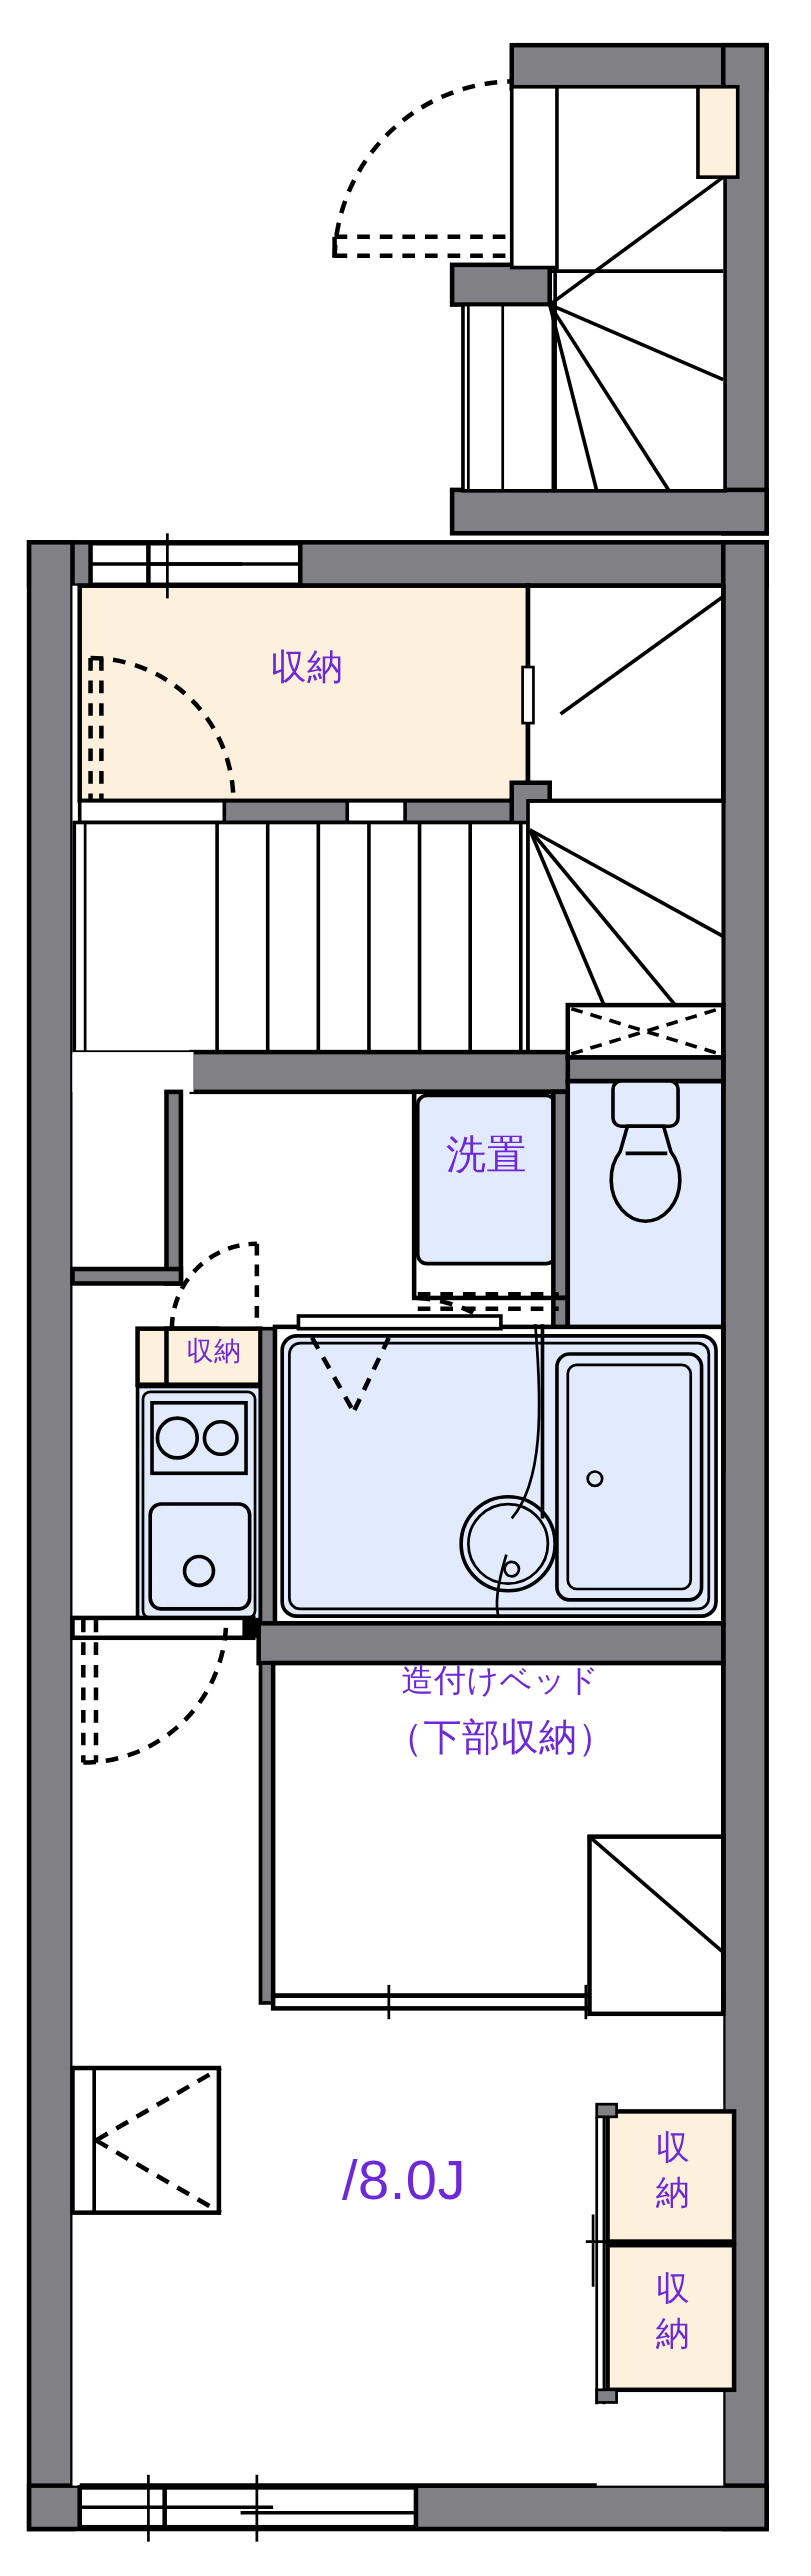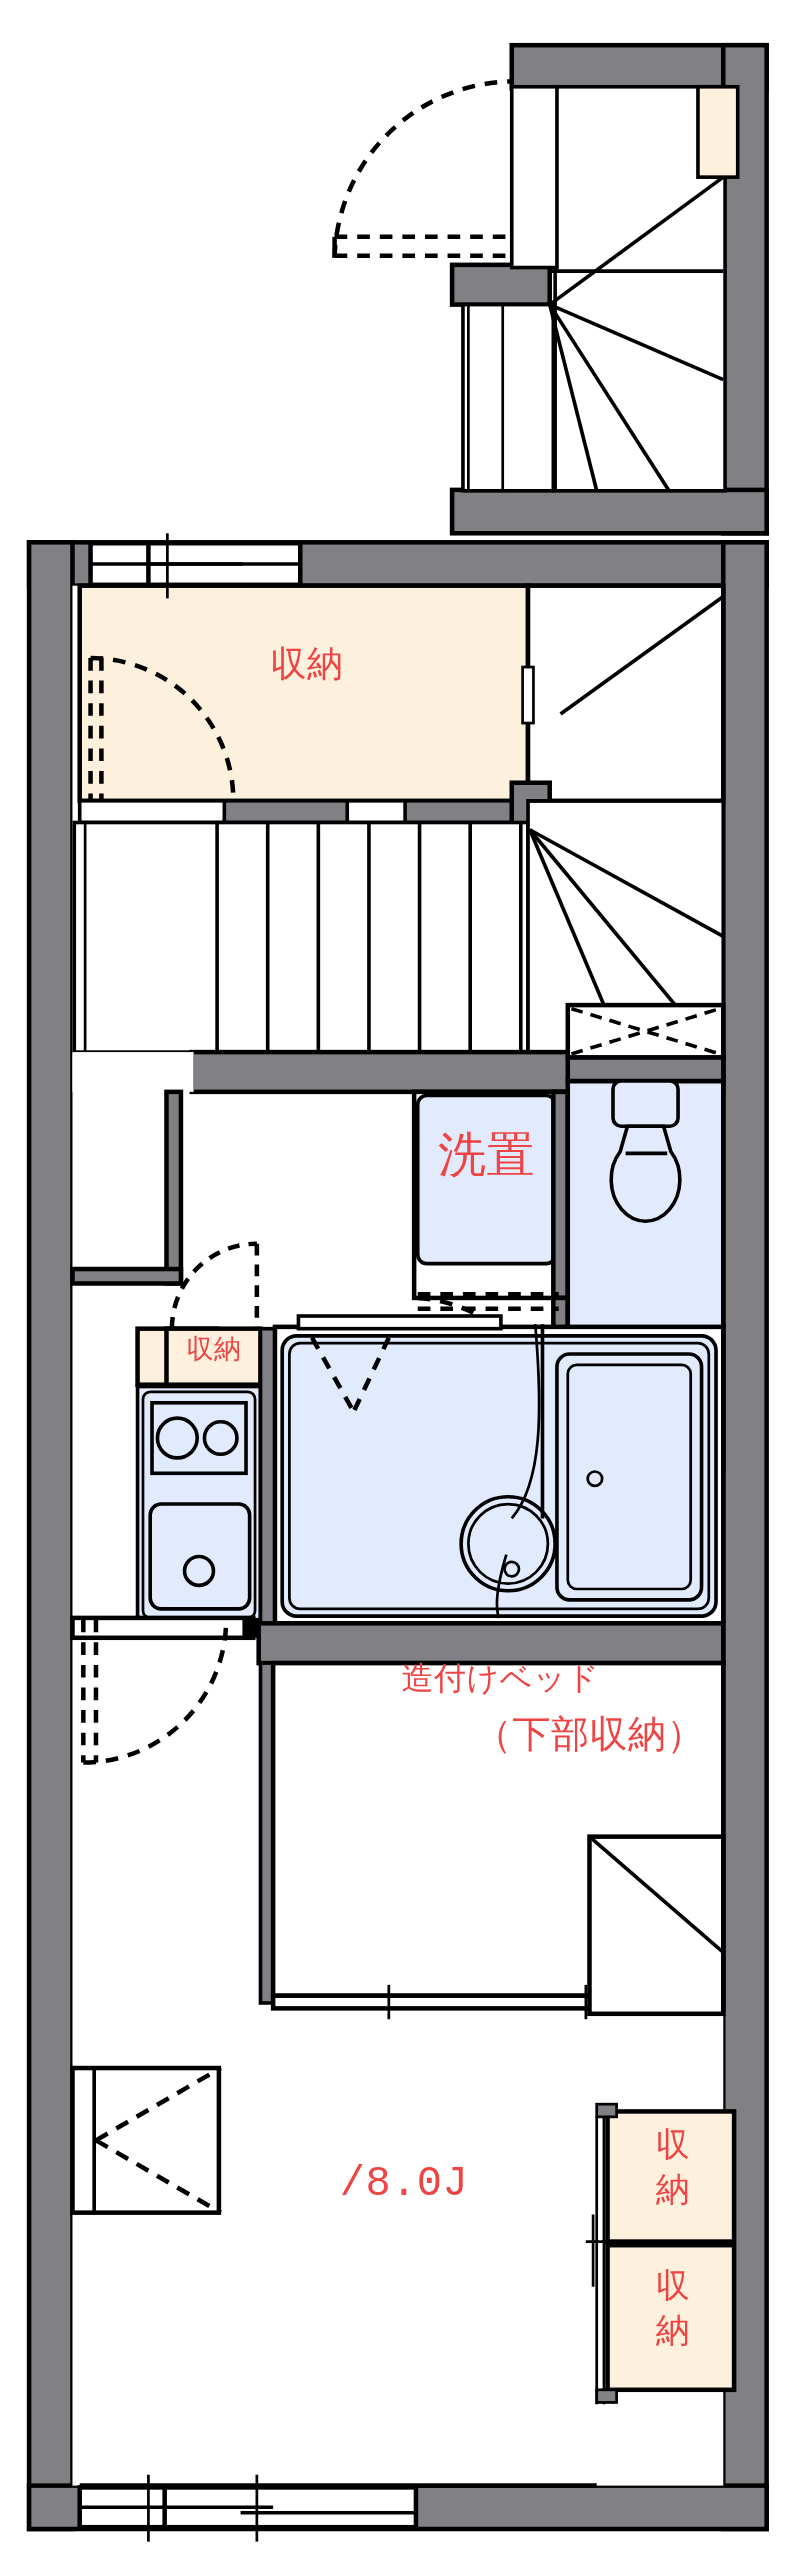--- a/index.html
+++ b/index.html
@@ -1,19 +1,19 @@
 <!DOCTYPE html>
 <html style="font-size:14.5px"><head>
 <meta charset="utf-8">
 <style>
   html,body{margin:0;padding:0;background:#ffffff;}
   body{font-family:"DejaVu Sans","Liberation Sans",sans-serif;}
   #stage{position:relative;width:812px;height:2576px;background:#ffffff;overflow:hidden;}
   svg{display:block;}
-  .lbl{position:absolute;color:#ef4444;font-family:Liberation Mono, monospace;
+  .lbl{position:absolute;color:#6d28d9;font-family:Liberation Sans, sans-serif;
        text-align:center;line-height:1.12;white-space:pre;letter-spacing:0.5px;}
 </style>
 </head>
 <body>
 
 <div id="stage">
 
   <svg width="812" height="2576" viewBox="0 0 898 2850" shape-rendering="geometricPrecision">
 
     <defs>
@@ -259,28 +259,28 @@
         <line x1="284" y1="2738" x2="284" y2="2812" stroke="#000" stroke-width="3"></line>
         <line x1="164" y1="2738" x2="164" y2="2812" stroke="#000" stroke-width="3"></line>
       </g>
       <line x1="88" y1="2750" x2="660" y2="2750" stroke="#000" stroke-width="5"></line>
     </g>
 
   </svg>
 
   <div class="lbl" style="left:230px;top:647px;width:154px;font-size:36px;">収納</div>
 
-  <div class="lbl" style="left:423px;top:1132px;width:127px;font-size:48px;text-align:center;">洗置</div>
+  <div class="lbl" style="left:423px;top:1132px;width:127px;font-size:40px;text-align:center;">洗置</div>
 
   <div class="lbl" style="left:168px;top:1336px;width:92px;font-size:27px;">収納</div>
 
   <div class="lbl" style="left:296px;top:1663px;width:409px;font-size:32px;">造付けベッド</div>
-  <div class="lbl" style="left:296px;top:1716px;width:409px;font-size:38px;text-align:right;">（下部収納）</div>
-
-  <div class="lbl" style="left:264px;top:2149px;width:280px;font-size:42px;margin-top:12px;">/8.0J</div>
+  <div class="lbl" style="left:296px;top:1716px;width:409px;font-size:38px;">（下部収納）</div>
+
+  <div class="lbl" style="left:264px;top:2149px;width:280px;font-size:56px;">/8.0J</div>
 
   <div class="lbl" style="left:633px;top:2128px;width:80px;font-size:34px;">収</div>
   <div class="lbl" style="left:633px;top:2173px;width:80px;font-size:34px;">納</div>
 
   <div class="lbl" style="left:633px;top:2269px;width:80px;font-size:34px;">収</div>
   <div class="lbl" style="left:633px;top:2314px;width:80px;font-size:34px;">納</div>
 
 </div>
 
 

